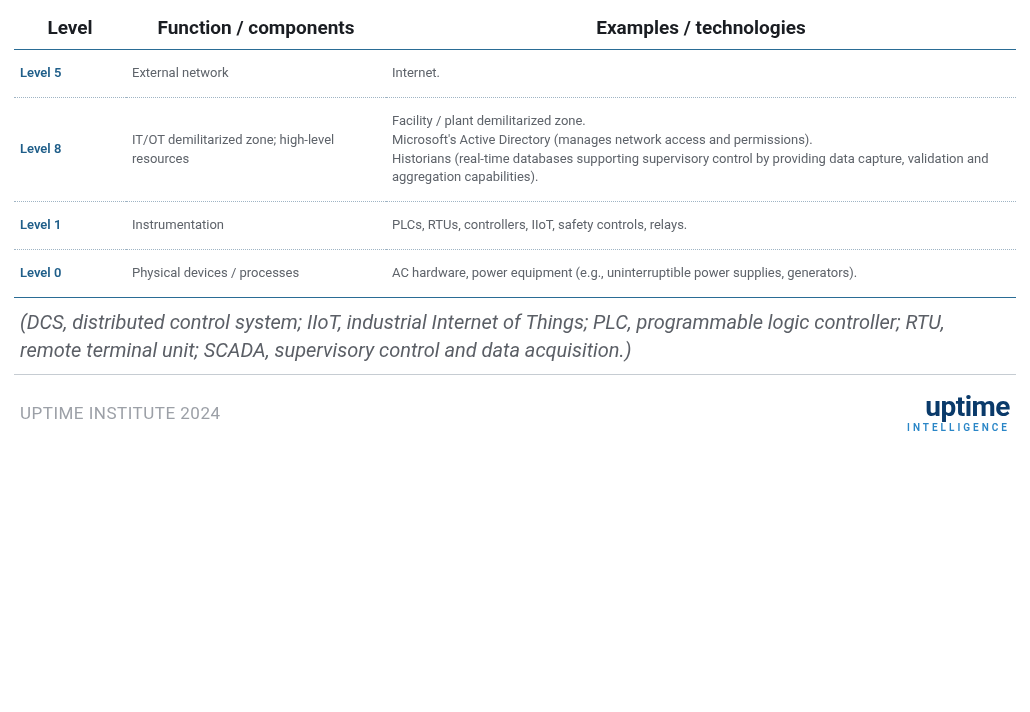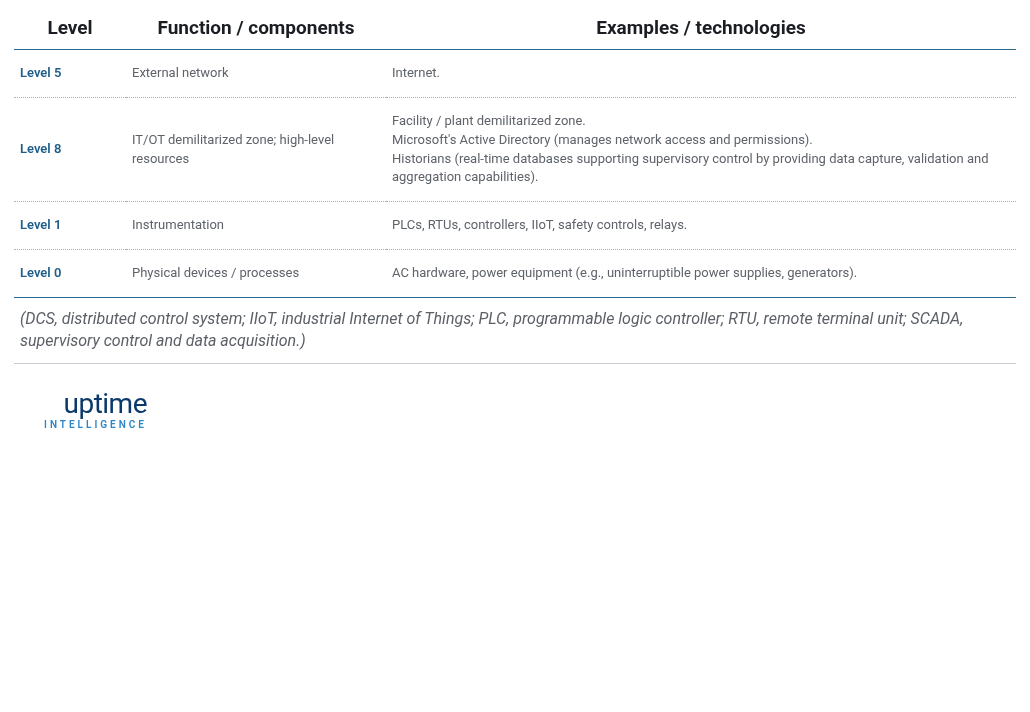--- a/index.html
+++ b/index.html
@@ -38,21 +38,21 @@
     tbody tr:last-of-type td {
       border-bottom: 1.5px solid #2a6c95;
     }
     td.level {
       color: #1f5e89;
       font-weight: 600;
     }
     p.footnote {
       padding: 10px 6px;
       font-style: italic;
-      font-size: 16px;
+      font-size: 20px;
       line-height: 1.4;
       color: #5b5f66;
       border-bottom: 1px solid #c6ccd2;
     }
     .footer {
       display: flex;
       align-items: center;
       justify-content: space-between;
       padding: 18px 6px 6px 6px;
     }
@@ -62,24 +62,23 @@
       letter-spacing: 0.5px;
     }
     .logo {
       display: flex;
       flex-direction: column;
       align-items: flex-end;
       line-height: 1;
     }
     .logo-top {
       color: #0a3a6a;
-      font-weight: 400;
+      font-weight: 700;
       font-size: 28px;
       letter-spacing: -0.5px;
-      margin-top: 8px;
     }
     .logo-bottom {
       color: #2a86c7;
       font-size: 10px;
       letter-spacing: 3px;
       font-weight: 600;
       margin-top: 2px;
       padding-left: 24px;
     }
   </style>
@@ -114,17 +113,18 @@
       <td class="level">Level 0</td>
       <td>Physical devices / processes</td>
       <td>AC hardware, power equipment (e.g., uninterruptible power supplies, generators).</td>
     </tr>
   </tbody>
 </table>
 
 <p class="footnote">(DCS, distributed control system; IIoT, industrial Internet of Things; PLC, programmable logic controller; RTU, remote terminal unit; SCADA, supervisory control and data acquisition.)</p>
 
 <div class="footer">
+  <div class="footer-left">UPTIME INSTITUTE 2024</div>
   <div class="logo">
     <div class="logo-top">uptime</div>
     <div class="logo-bottom">INTELLIGENCE</div>
   </div>
 </div>
 
 </body></html>

